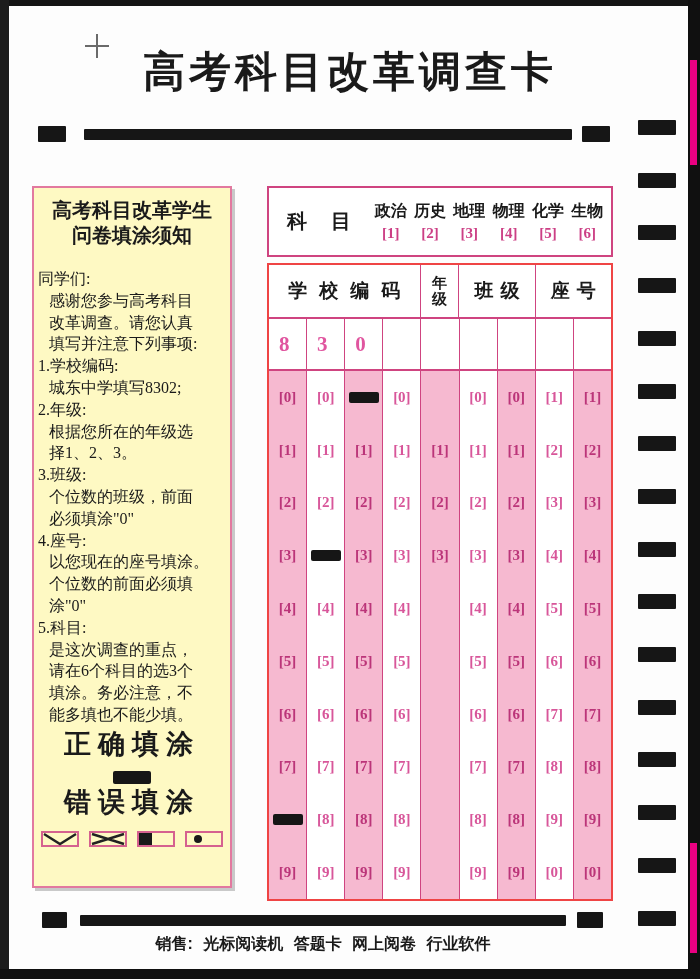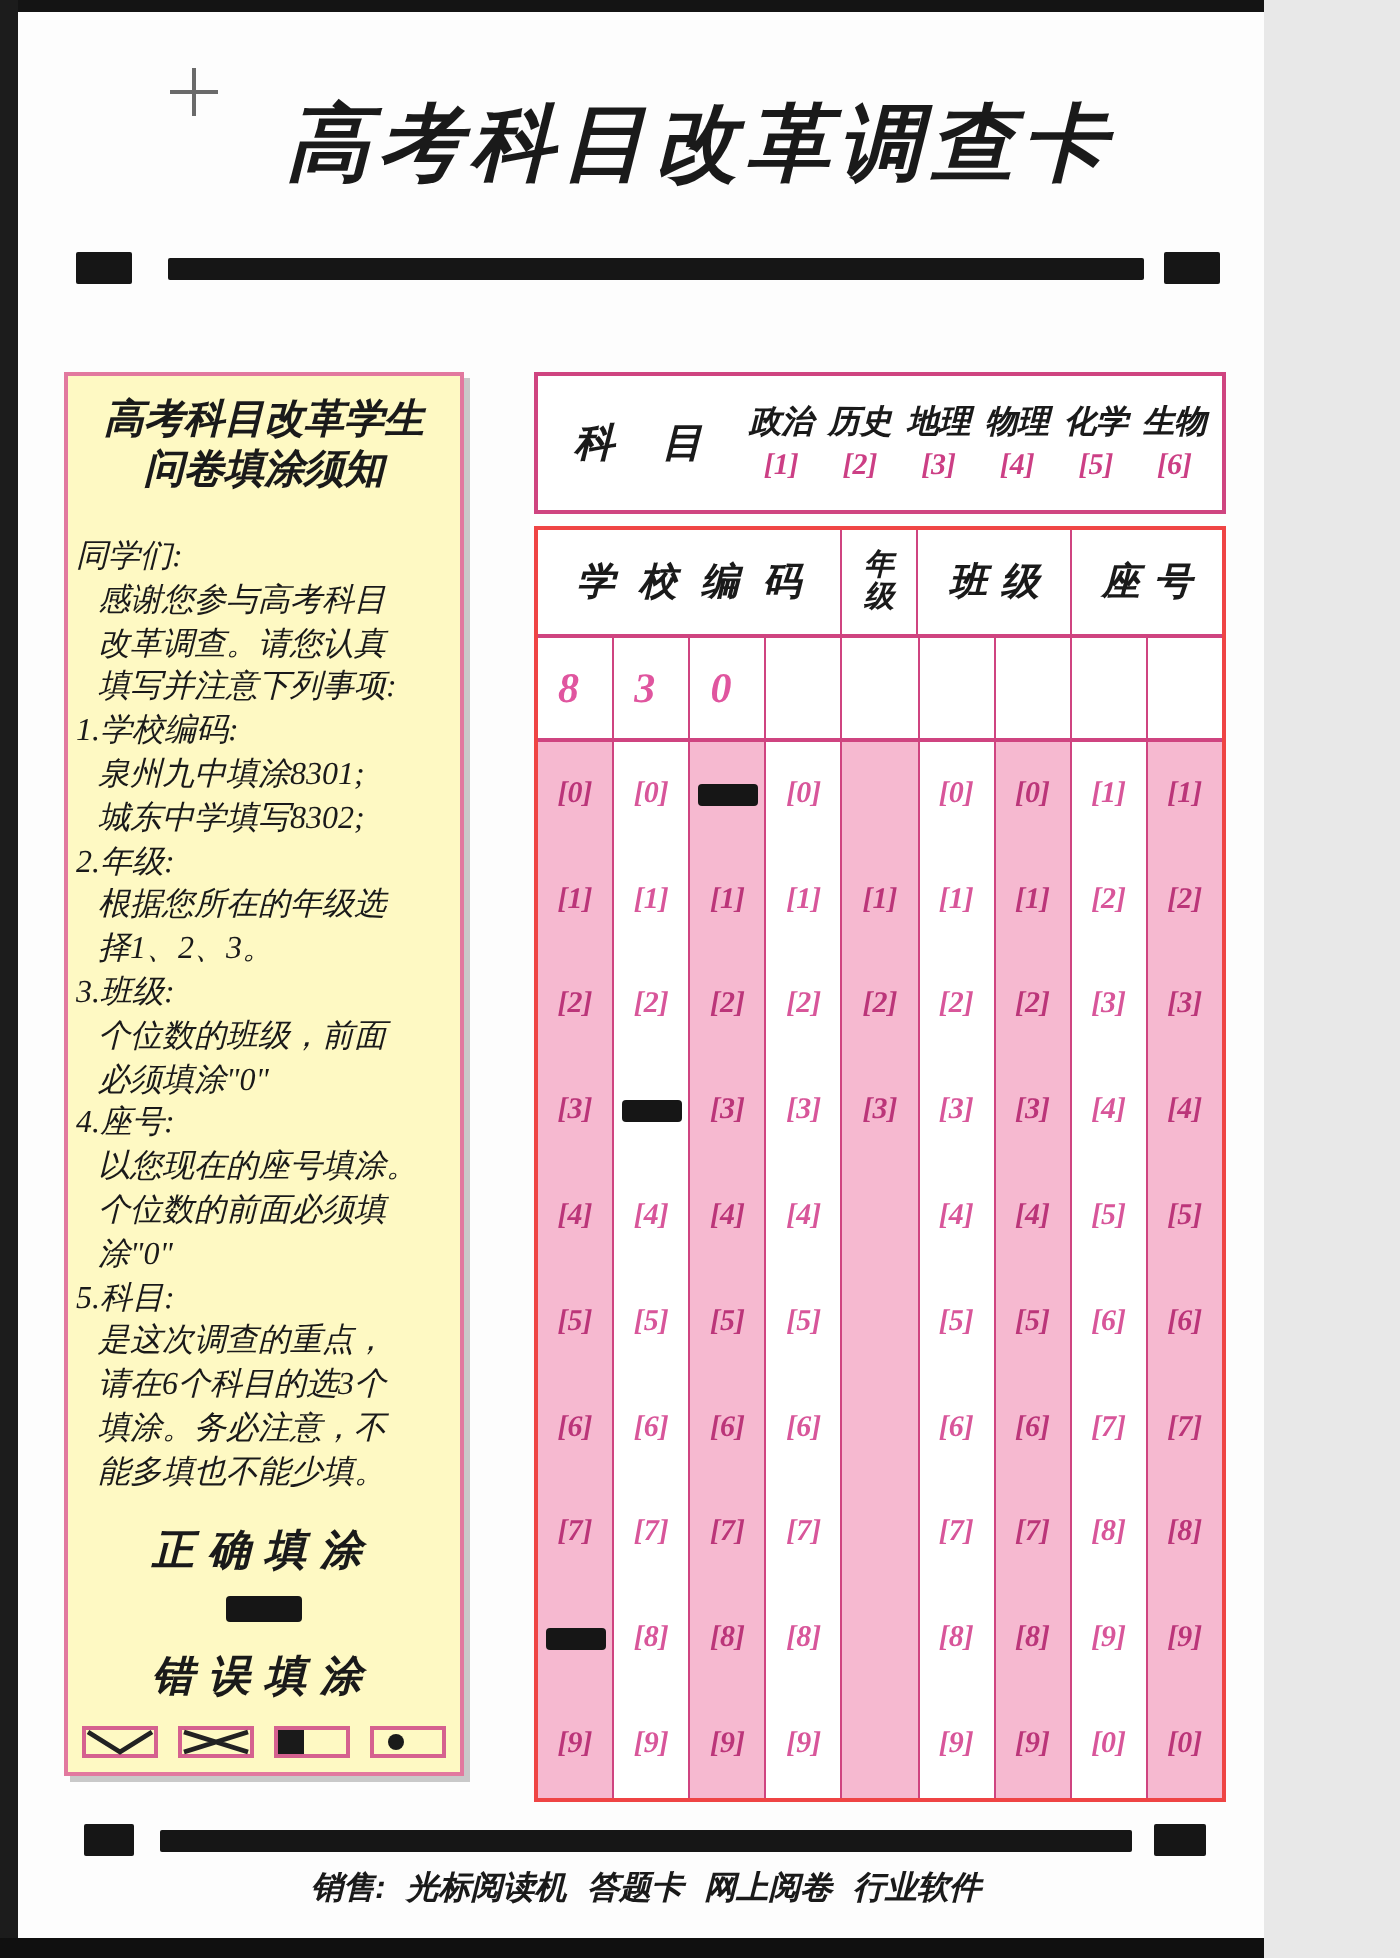--- a/index.html
+++ b/index.html
@@ -1,17 +1,17 @@
 <!DOCTYPE html>
 <html><head>
 <meta charset="utf-8">
 <style>
   html,body{margin:0;padding:0;background:#e8e8e8;}
-  #card{position:relative;width:632px;height:979px;background:#fdfdfd;overflow:hidden;
-        font-family:"Liberation Serif",serif;color:#1a1a1a;font-style:italic;}
+  #card{position:relative;width:700px;height:979px;background:#fdfdfd;overflow:hidden;
+        font-family:"Liberation Serif",serif;color:#1a1a1a;}
   
   .edge-top{position:absolute;left:0;top:0;width:700px;height:6px;background:#141414;}
   .edge-left{position:absolute;left:0;top:0;width:9px;height:979px;background:#1c1c1c;}
   .edge-right{position:absolute;left:688px;top:0;width:12px;height:979px;background:#101010;}
   .magenta-strip{position:absolute;left:690px;width:7px;background:#ea0081;}
   #mag1{top:60px;height:105px;} #mag2{top:843px;height:110px;}
   .edge-bottom{position:absolute;left:0;top:969px;width:700px;height:10px;background:#101010;}
   
   .reg-cross{position:absolute;left:85px;top:34px;width:24px;height:24px;}
   .reg-cross::before{content:"";position:absolute;left:0;top:11px;width:24px;height:2px;background:#6a6a6a;}
@@ -29,21 +29,21 @@
   #bsq2{left:577px;top:912px;width:26px;height:16px;}
   .rmark{position:absolute;left:638px;width:38px;height:15px;background:#161616;border-radius:1px;}
   
   #panel{position:absolute;left:32px;top:186px;width:200px;height:702px;background:#fef9c3;
          border:2px solid #e2799f;box-shadow:3px 3px 0 #c9c9c9;box-sizing:border-box;}
   .inst-head{font-size:20px;font-weight:bold;text-align:center;line-height:25px;}
   #inst-head-wrap{margin-top:10px;}
   #inst-lines{margin-top:20px;font-size:16px;line-height:21.8px;}
   .inst-line{white-space:nowrap;}
   .ind0{padding-left:4px;} .ind1{padding-left:15px;}
-  #correct-label,#wrong-label{text-align:center;font-size:21px;font-weight:bold;letter-spacing:7px;margin-top:13px;}
+  #correct-label,#wrong-label{text-align:center;font-size:27px;font-weight:bold;letter-spacing:7px;}
   #correct-mark{width:38px;height:13px;background:#161616;margin:9px auto 0;border-radius:2px;}
   #wrong-row{display:flex;justify-content:space-between;padding:0 7px;margin-top:11px;}
   .wrong-box{width:38px;height:16px;}
   .wrong-box svg{display:block;}
   
   #subjbox{position:absolute;left:267px;top:186px;width:346px;height:71px;background:#fff;
            border:2px solid #cf4480;box-sizing:border-box;display:flex;align-items:center;}
   #subj-label{width:102px;text-align:center;font-size:20px;font-weight:bold;letter-spacing:2px;}
   #subject-options{flex:1;display:flex;padding-right:4px;}
   .subj-col{flex:1;text-align:center;}
@@ -120,21 +120,20 @@
     <div id="inst-head-wrap">
       <div class="inst-head">高考科目改革学生</div>
       <div class="inst-head">问卷填涂须知</div>
     </div>
     <div id="inst-lines">
         <div class="inst-line ind0">同学们:</div>
         <div class="inst-line ind1">感谢您参与高考科目</div>
         <div class="inst-line ind1">改革调查。请您认真</div>
         <div class="inst-line ind1">填写并注意下列事项:</div>
         <div class="inst-line ind0">1.学校编码:</div>
-        <div class="inst-line ind1">泉州九中填涂8301;</div>
         <div class="inst-line ind1">城东中学填写8302;</div>
         <div class="inst-line ind0">2.年级:</div>
         <div class="inst-line ind1">根据您所在的年级选</div>
         <div class="inst-line ind1">择1、2、3。</div>
         <div class="inst-line ind0">3.班级:</div>
         <div class="inst-line ind1">个位数的班级，前面</div>
         <div class="inst-line ind1">必须填涂"0"</div>
         <div class="inst-line ind0">4.座号:</div>
         <div class="inst-line ind1">以您现在的座号填涂。</div>
         <div class="inst-line ind1">个位数的前面必须填</div>

